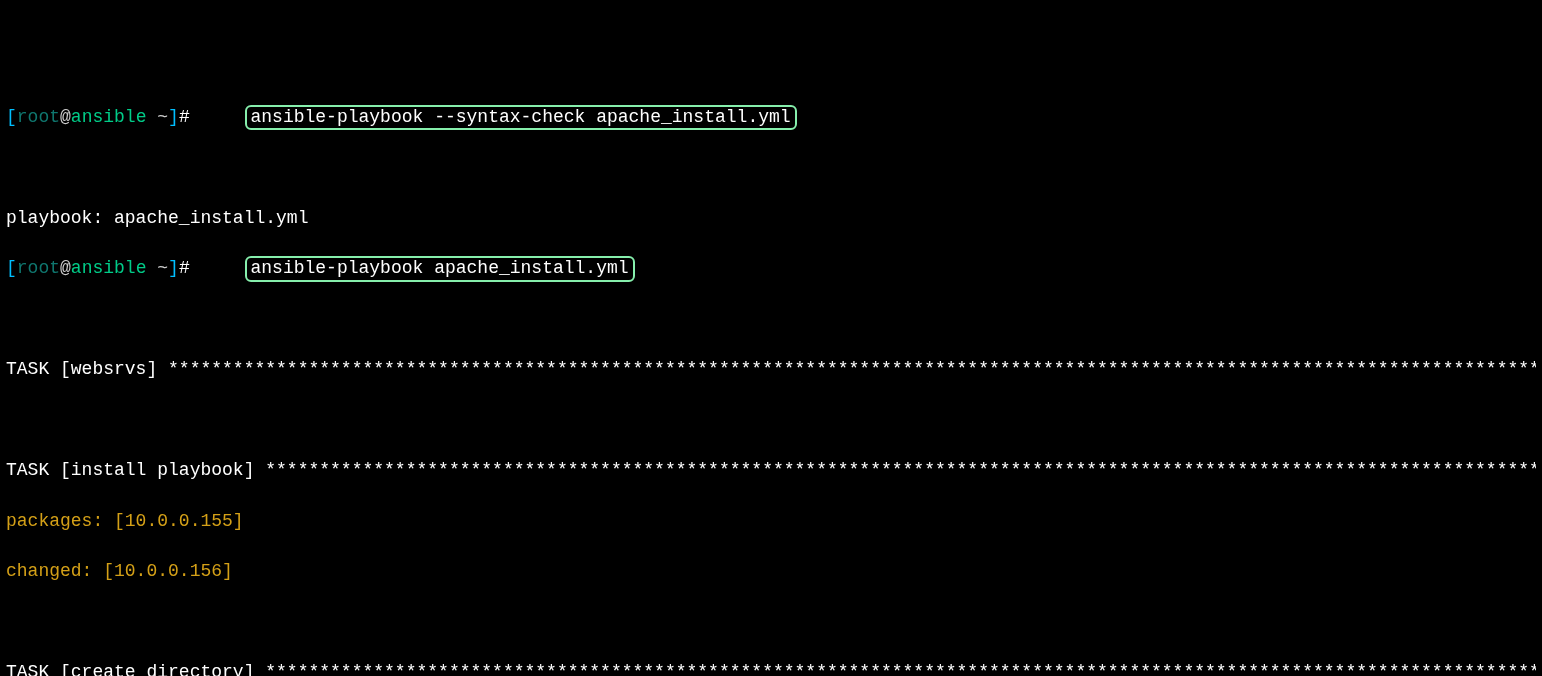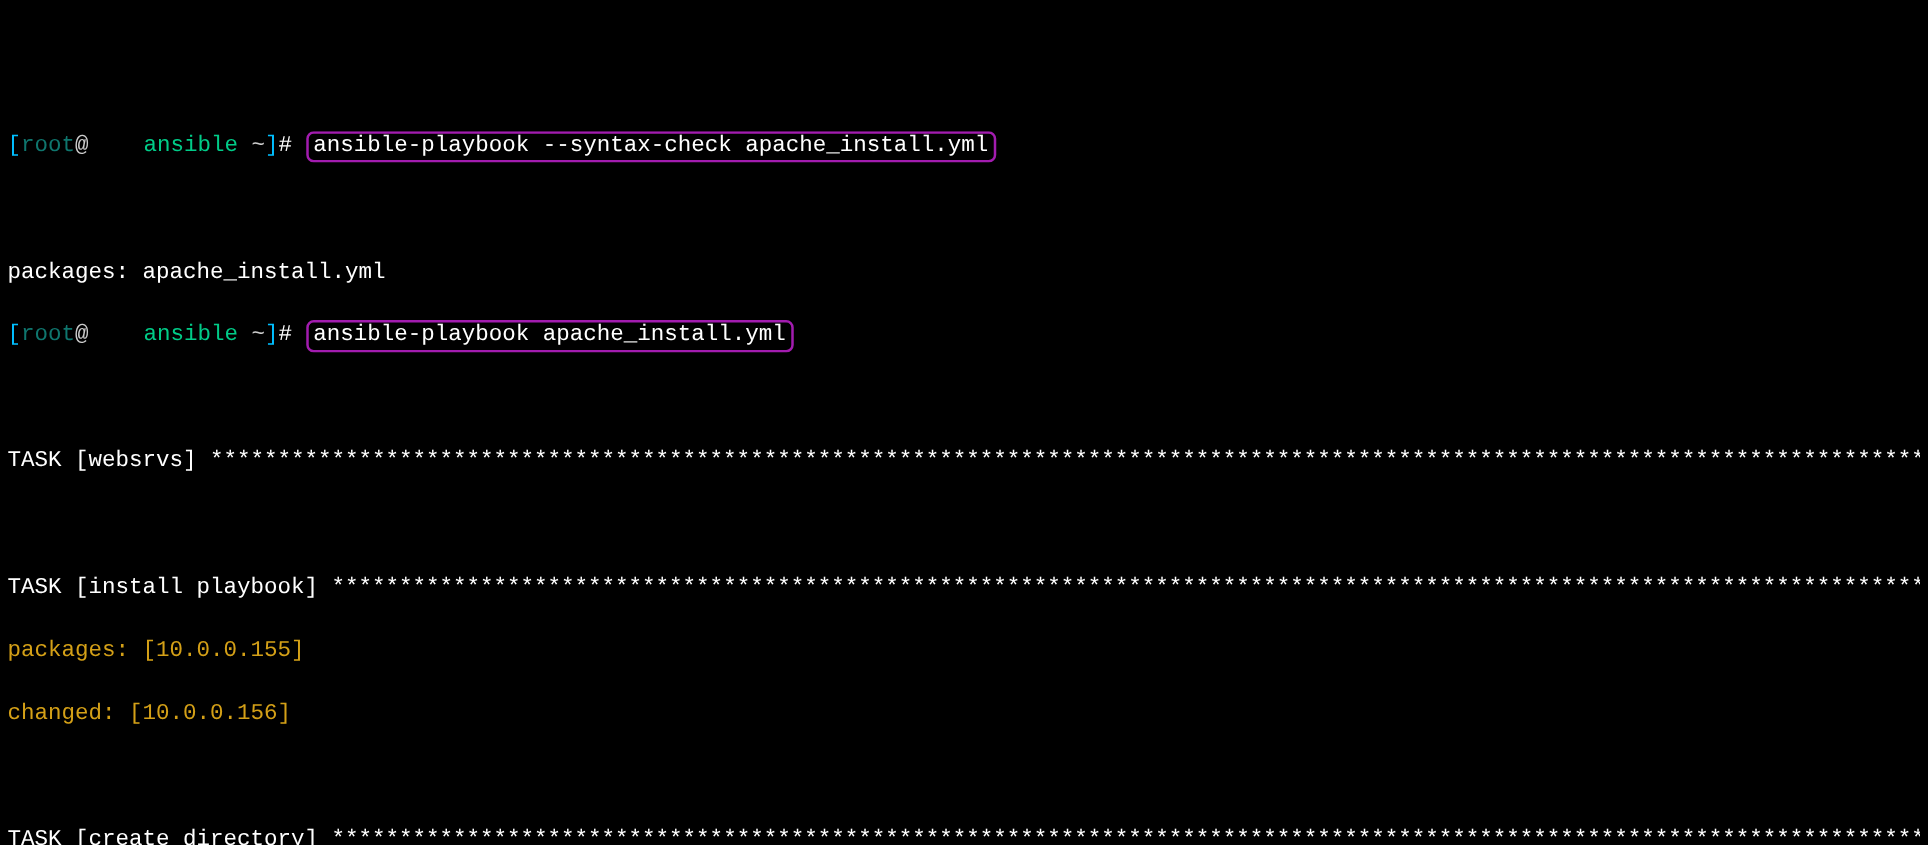--- a/index.html
+++ b/index.html
@@ -9,47 +9,48 @@
       font-family: "Consolas", "Monaco", "Courier New", monospace;
       font-size: 18px;
       line-height: 1.4;
       padding: 4px 6px;
       white-space: pre;
       overflow-x: hidden;
     }
     .prompt-open { color: #00bfff; }
     .prompt-user { color: #0f766e; }
     .prompt-at { color: #ccc; }
-    .prompt-host { color: #00cc88; margin-left: 44px; }
+    .prompt-host { color: #00cc88; }
     .prompt-path { color: #ccc; }
     .prompt-close { color: #00bfff; }
     .prompt-hash { color: #fff; }
     .cmd { color: #fff; }
     .white { color: #fff; }
     .changed { color: #d4a017; }
     .stars { color: #fff; }
     .task-label { color: #fff; }
     .highlight-box {
       display: inline-block;
-      border: 2px solid #a21caf;
+      border: 2px solid #86efac;
       border-radius: 6px;
       padding: 0 4px;
       line-height: 1.2;
+      margin-left: 44px;
     }
     .line { display: block; overflow: hidden; max-width: 100%; }
     .blank { height: 1.4em; }
   </style>
 </head>
 <body>
 
 
 
 <span class="line"><span class="prompt-open">[</span><span class="prompt-user">root</span><span class="prompt-at">@</span><span class="prompt-host">ansible</span><span class="prompt-path"> ~</span><span class="prompt-close">]</span><span class="prompt-hash"># </span><span class="highlight-box"><span class="cmd">ansible-playbook --syntax-check apache_install.yml</span></span></span>
 <span class="line blank"></span>
-<span class="line white">packages: apache_install.yml</span>
+<span class="line white">playbook: apache_install.yml</span>
 <span class="line"><span class="prompt-open">[</span><span class="prompt-user">root</span><span class="prompt-at">@</span><span class="prompt-host">ansible</span><span class="prompt-path"> ~</span><span class="prompt-close">]</span><span class="prompt-hash"># </span><span class="highlight-box"><span class="cmd">ansible-playbook apache_install.yml</span></span></span>
 <span class="line blank"></span>
 <span class="line"><span class="task-label">TASK [websrvs] </span><span class="stars">******************************************************************************************************************************************</span></span>
 <span class="line blank"></span>
 <span class="line"><span class="task-label">TASK [install playbook] </span><span class="stars">********************************************************************************************************************************</span></span>
 <span class="line changed">packages: [10.0.0.155]</span>
 <span class="line changed">changed: [10.0.0.156]</span>
 <span class="line blank"></span>
 <span class="line"><span class="task-label">TASK [create directory] </span><span class="stars">*********************************************************************************************************************************</span></span>
 

